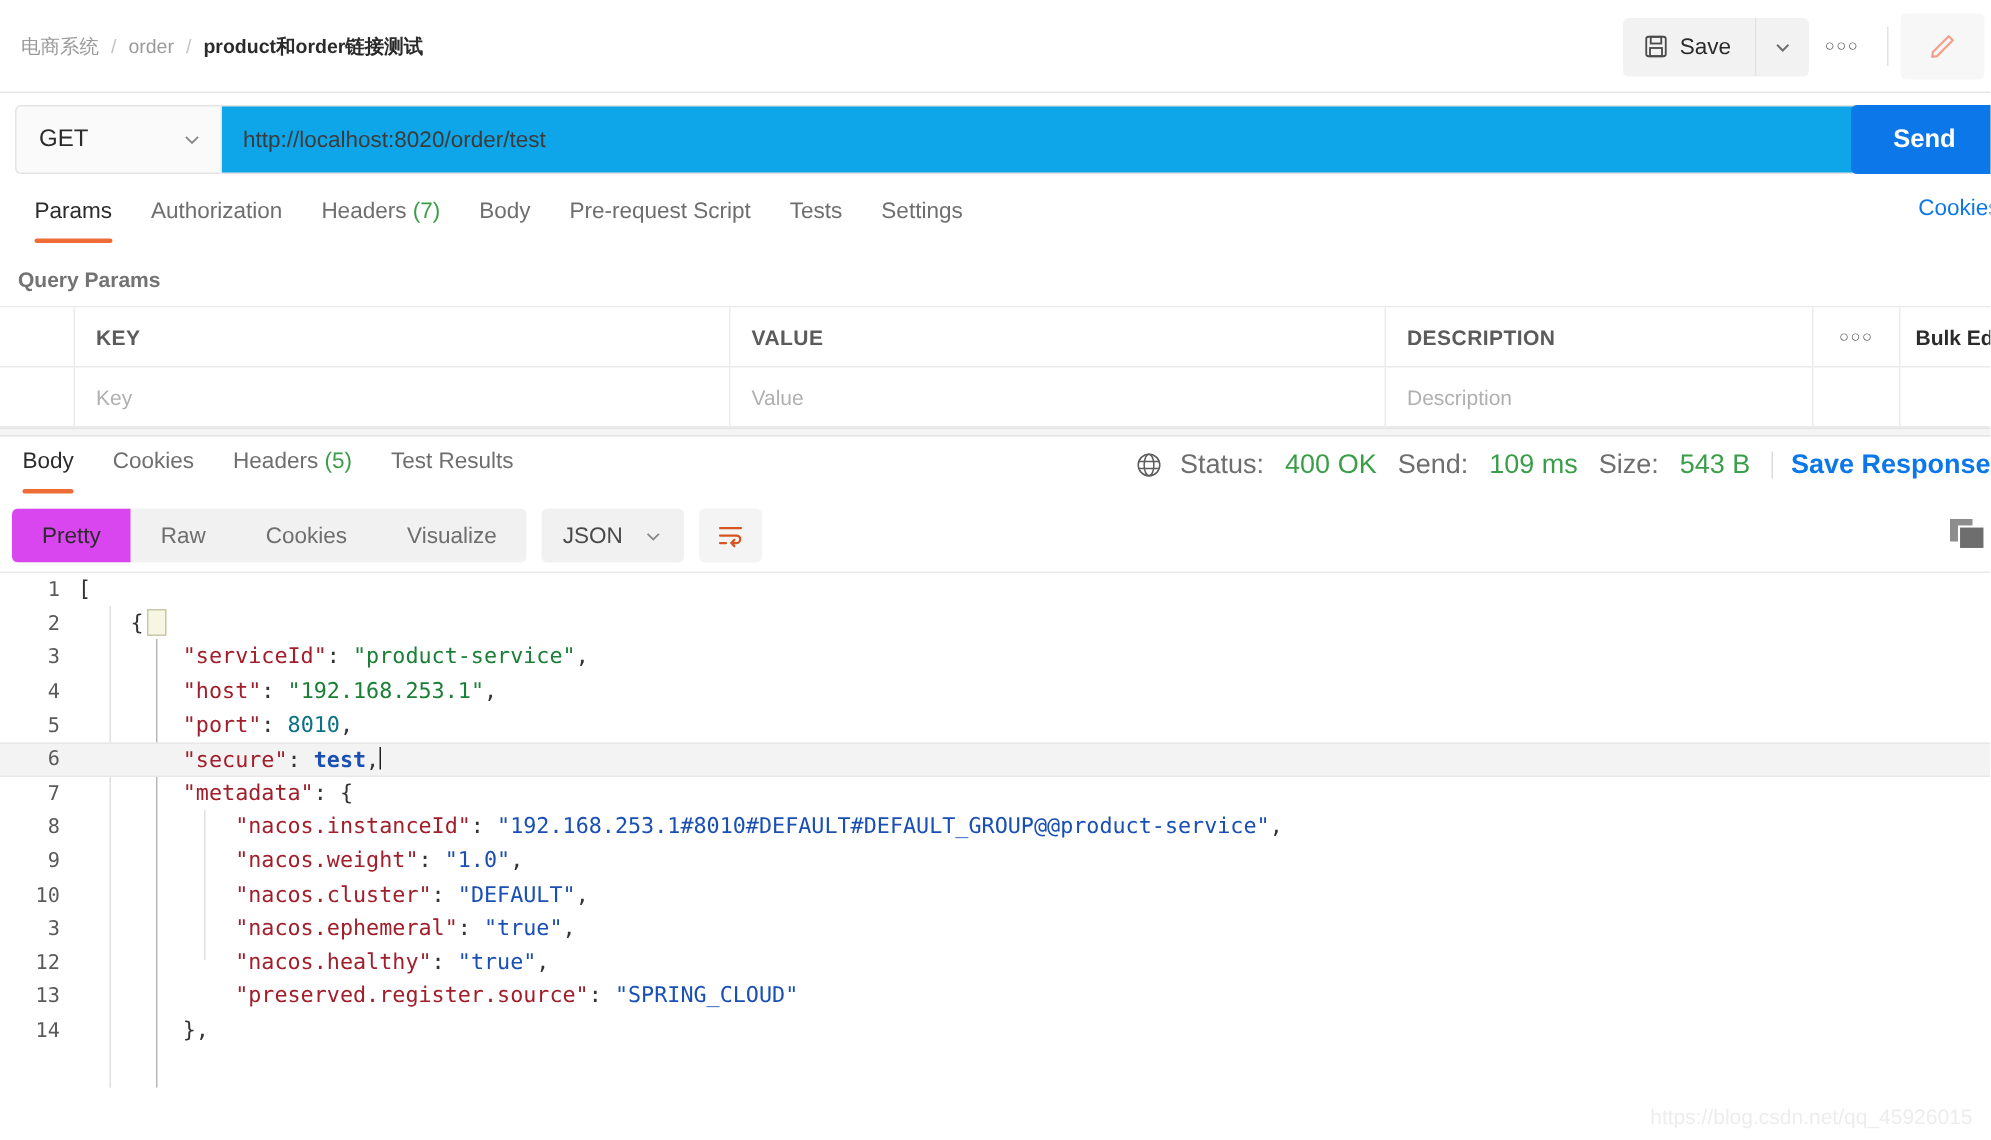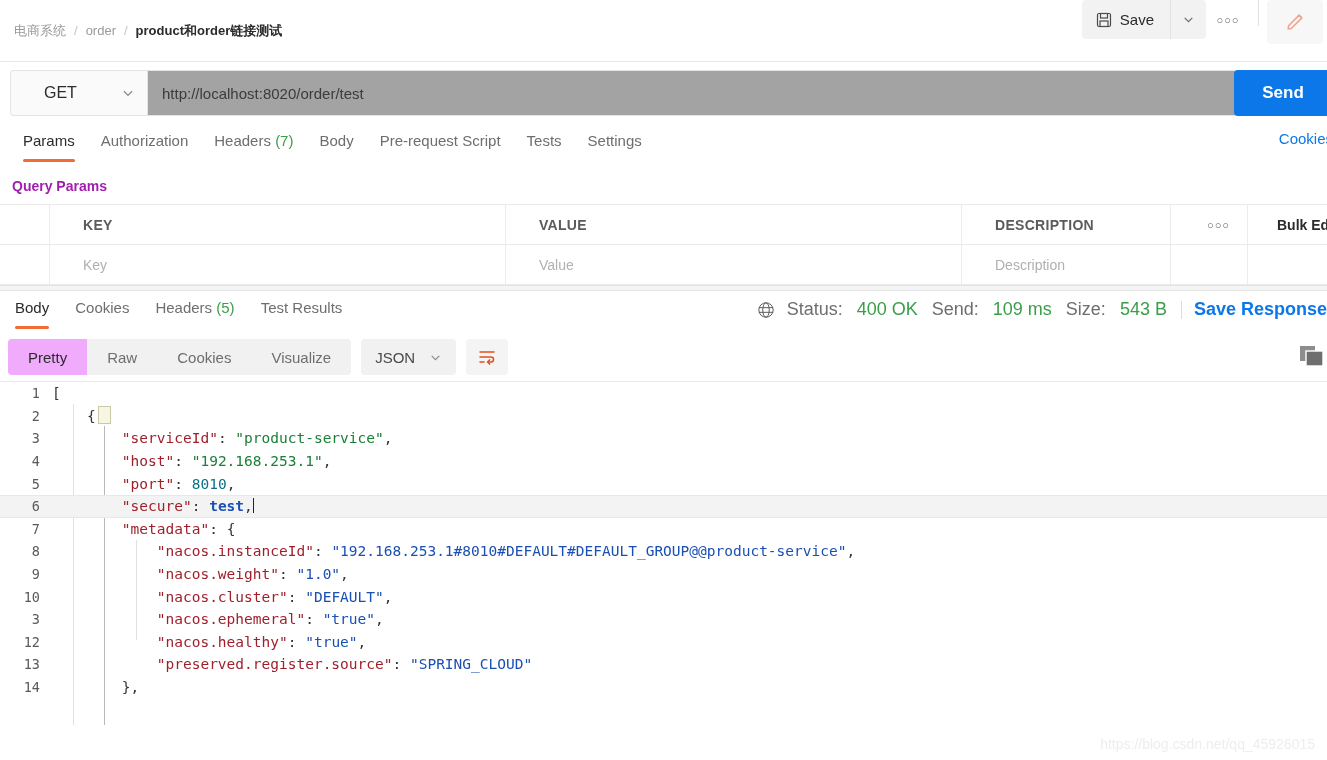--- a/index.html
+++ b/index.html
@@ -17,21 +17,21 @@
   
   .topbar {
     height: 62px; border-bottom: 1px solid #e6e6e6;
     display: flex; align-items: center; position: relative;
   }
   .breadcrumb { display: flex; align-items: center; padding-left: 14px; font-size: 13px; }
   .crumb { color: #9a9a9a; }
   .crumb.last { color: #2b2b2b; font-weight: 700; }
   .crumb-sep { color: #c4c4c4; margin: 0 8px; }
 
-  .top-right { position: absolute; right: 0; top: 0; height: 62px; display: flex; align-items: flex-start; }
+  .top-right { position: absolute; right: 0; top: 0; height: 62px; display: flex; align-items: center; }
   .save-group { display: flex; align-items: center; height: 39px; }
   .save-btn {
     display: flex; align-items: center; gap: 8px;
     background: #f2f2f2; border: none; height: 39px; padding: 0 16px 0 14px;
     border-radius: 4px 0 0 4px; font-size: 15px; color: #2b2b2b; cursor: pointer;
     font-family: "Liberation Sans", sans-serif;
   }
   .save-caret {
     background: #f2f2f2; border: none; height: 39px; width: 36px;
     border-left: 1px solid #e2e2e2; border-radius: 0 4px 4px 0; cursor: pointer;
@@ -47,25 +47,25 @@
     display: flex; align-items: center; justify-content: center; cursor: pointer;
     margin-right: 4px;
   }
 
   
   .urlrow { height: 62px; display: flex; align-items: center; padding: 0 0 0 10px; gap: 0; position: relative; }
   .method-box {
     width: 137px; height: 46px; background: #fafafa; border: 1px solid #e4e4e4;
     border-right: none; border-radius: 4px 0 0 4px;
     display: flex; align-items: center; justify-content: space-between;
-    padding: 0 12px 0 33px; cursor: pointer;
+    padding: 0 12px 0 15px; cursor: pointer;
   }
   .method-label { font-size: 16px; color: #2b2b2b; }
   .url-box {
-    flex: 1; height: 46px; background: #a3a3a3; border: 1px solid #e4e4e4;
+    flex: 1; height: 46px; background: #0ea5e9; border: 1px solid #e4e4e4;
     display: flex; align-items: center; padding: 0 14px; cursor: text;
     border-radius: 0 4px 4px 0; margin-right: 10px;
   }
   .url-text { font-size: 15px; color: #3b3b3b; }
   .send-btn {
     position: absolute; right: -5px; top: 8px;
     height: 46px; min-width: 98px; padding: 0 22px;
     background: #0c77e8; color: #fff; border: none; border-radius: 4px;
     font-size: 17px; font-weight: 700; cursor: pointer;
     font-family: "Liberation Sans", sans-serif;
@@ -84,25 +84,25 @@
   .rtab.active::after {
     content: ""; position: absolute; left: 13px; right: 13px; bottom: -4px;
     height: 3px; background: #f06c37; border-radius: 2px;
   }
   .badge-green { color: #3a9e49; }
   .cookies-link {
     position: absolute; right: -6px; top: 6px; color: #0c77e8; font-size: 15px; cursor: pointer;
     white-space: nowrap;
   }
 
-  .qp-title { font-size: 14px; font-weight: 700; color: #a21caf; padding: 14px 0 10px 12px; }
+  .qp-title { font-size: 14px; font-weight: 700; color: #737373; padding: 14px 0 10px 12px; }
 
   
   .ptable { border-top: 1px solid #e9e9e9; }
-  .ptable-row { display: flex; height: 40px; align-items: stretch; gap: 19px; }
+  .ptable-row { display: flex; height: 40px; align-items: stretch; }
   .ptable-row.head { background: #fff; border-bottom: 1px solid #e9e9e9; }
   .ptable-row.body { border-bottom: 1px solid #e9e9e9; }
   .pcell { display: flex; align-items: center; border-right: 1px solid #ececec; padding: 0 0 0 14px; }
   .pcell.check { width: 50px; padding: 0; border-right: 1px solid #ececec; }
   .pcell.key { width: 437px; }
   .pcell.value { width: 437px; }
   .pcell.desc { flex: 1; min-width: 0; }
   .pcell.dots { width: 58px; justify-content: center; padding: 0; color: #5c5c5c; font-size: 11px; letter-spacing: 1px; cursor: pointer; }
   .pcell.bulk { width: 60px; padding-left: 10px; border-right: none; font-size: 14px; font-weight: 700; color: #2b2b2b; overflow: hidden; white-space: nowrap; cursor: pointer; }
   .ph-text { font-size: 14px; font-weight: 700; color: #5b5b5b; letter-spacing: .3px; }
@@ -122,21 +122,21 @@
   .st-sep { width: 1px; height: 18px; background: #dcdcdc; margin: 0 12px 0 0; }
   .save-resp { color: #0c77e8; font-weight: 700; cursor: pointer; }
 
   .fmtbar { height: 48px; display: flex; align-items: center; padding-left: 8px; gap: 10px; position: relative; }
   .seg {
     display: flex; background: #f1f1f1; border-radius: 4px; height: 36px; align-items: stretch; overflow: hidden;
   }
   .seg-item {
     display: flex; align-items: center; padding: 0 20px; font-size: 15px; color: #6e6e6e; cursor: pointer;
   }
-  .seg-item.active { background: #f0abfc; color: #2b2b2b; }
+  .seg-item.active { background: #d946ef; color: #2b2b2b; }
   .jsonsel {
     display: flex; align-items: center; gap: 14px; background: #f1f1f1; border-radius: 4px;
     height: 36px; padding: 0 14px; font-size: 15px; color: #4a4a4a; cursor: pointer;
   }
   .wrapbtn {
     width: 42px; height: 36px; background: #f4f4f4; border-radius: 4px;
     display: flex; align-items: center; justify-content: center; cursor: pointer;
   }
   .copy-icon { position: absolute; right: 2px; top: 12px; cursor: pointer; }
 

